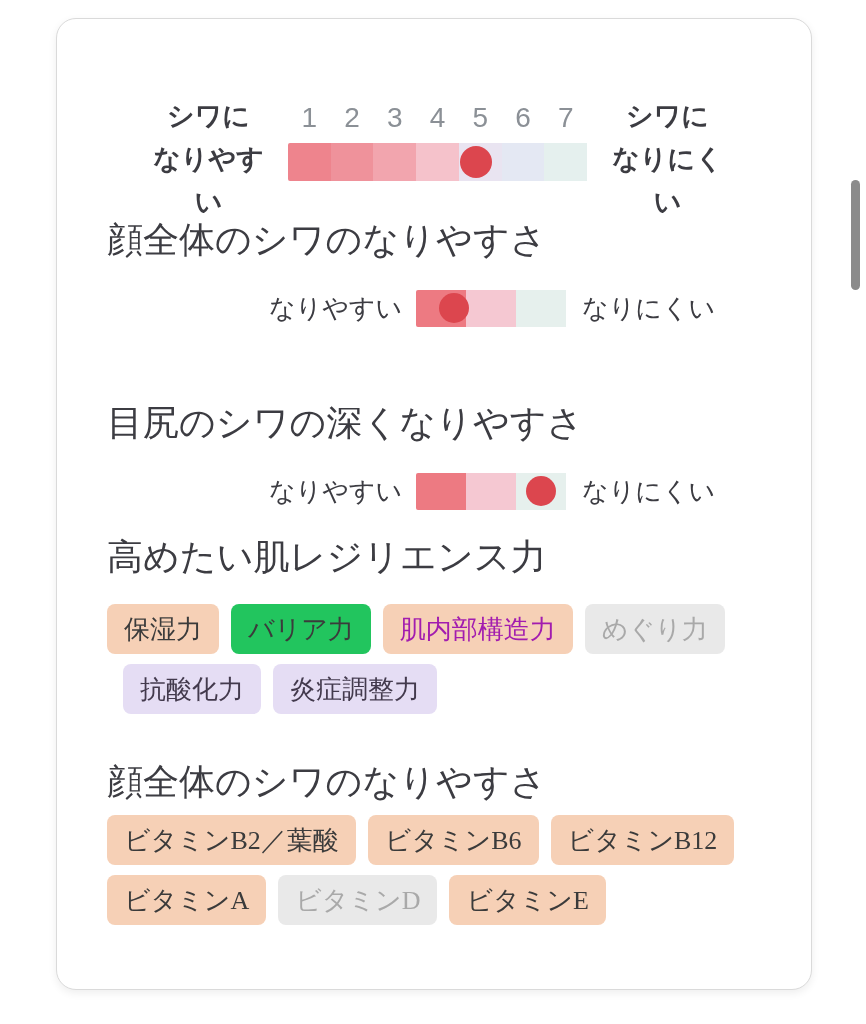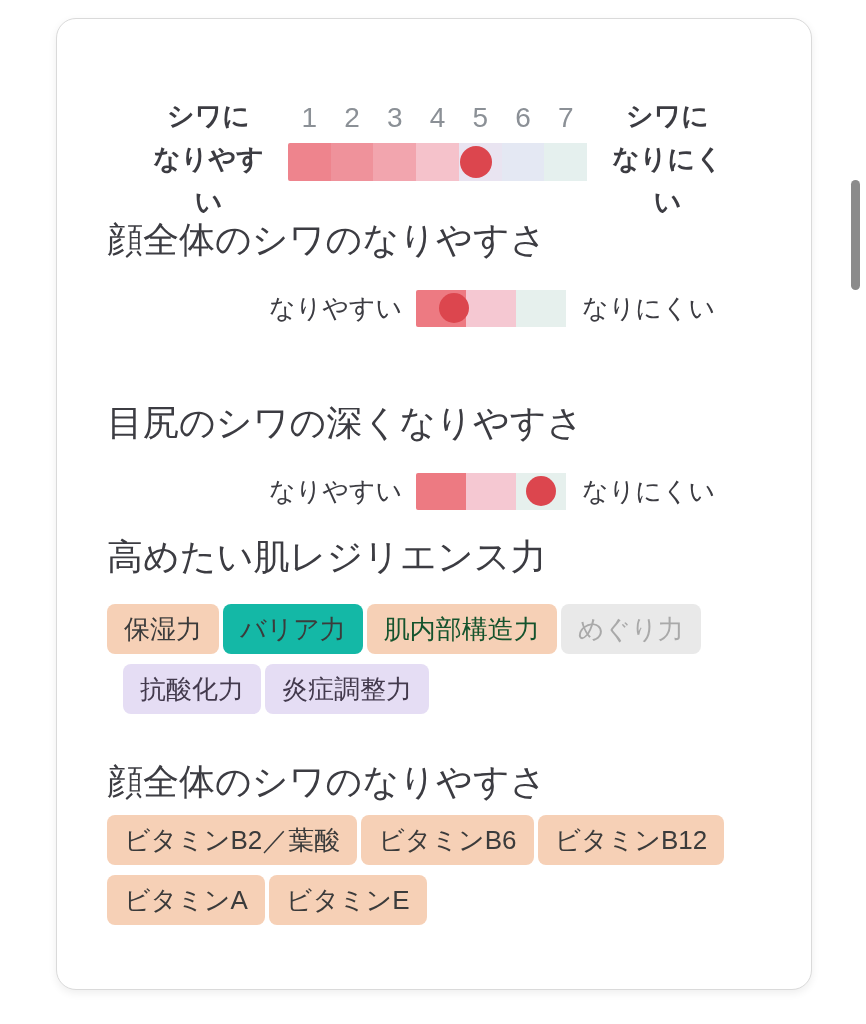--- a/index.html
+++ b/index.html
@@ -29,21 +29,21 @@
   .dot.big { width:32px; height:32px; }
   .dot.small { width:30px; height:30px; }
   
   .sec { position:absolute; left:50px; right:48px; }
   .sec h2 { font-size:36px; font-weight:500; color:#3c3c42; line-height:34px; }
   .mini-row { display:flex; align-items:center; margin-left:162px; margin-top:32px; }
   .mini-label { font-size:26px; color:#3c3c42; line-height:38px; }
   .bar3 { width:150px; height:37px; margin:0 16px 0 14px; }
   
   .chip-rows { display:flex; flex-direction:column; row-gap:10px; margin-top:30px; }
-  .chip-row { display:flex; column-gap:4px; }
+  .chip-row { display:flex; column-gap:12px;font-family:Liberation Serif, serif; }
   .chip { display:inline-flex; align-items:center; height:50px; padding:0 17px;
     border-radius:8px; font-size:26px; white-space:nowrap; }
   
   .scroll-thumb { position:absolute; left:851px; top:180px; width:9px; height:110px;
     border-radius:5px; }
   #sec1 { top:204px; }
   #sec2 { top:387px; }
   #sec3 { top:521px; }
   #sec4 { top:746px; }
   #sec4 .chip-rows { margin-top:16px; }
@@ -111,41 +111,42 @@
       </div>
       <span class="mini-label">なりにくい</span>
     </div>
   </div>
 
   <div class="sec" id="sec3">
     <h2>高めたい肌レジリエンス力</h2>
     <div class="chip-rows" id="chips-0">
         <div class="chip-row">
           <span class="chip chip--orange" style="background: rgb(246, 208, 182); color: rgb(59, 59, 59);">保湿力</span>
-          <span class="chip chip--orange" style="background: #14b8a6; color: rgb(59, 59, 59);">バリア力</span>
-          <span class="chip chip--orange" style="background: rgb(246, 208, 182); color: #14532d;">肌内部構造力</span>
+          <span class="chip chip--orange" style="background: #22c55e; color: rgb(59, 59, 59);">バリア力</span>
+          <span class="chip chip--orange" style="background: rgb(246, 208, 182); color: #a21caf;">肌内部構造力</span>
           <span class="chip chip--gray" style="background: rgb(233, 233, 233); color: rgb(169, 169, 169);">めぐり力</span>
         </div>
         <div class="chip-row">
           <span class="chip chip--purple" style="background: rgb(229, 221, 244); color: rgb(67, 58, 77); margin-left: 16px;">抗酸化力</span>
           <span class="chip chip--purple" style="background: rgb(229, 221, 244); color: rgb(67, 58, 77);">炎症調整力</span>
         </div>
       </div>
   </div>
 
   <div class="sec" id="sec4">
     <h2>顔全体のシワのなりやすさ</h2>
     <div class="chip-rows" id="chips-1">
         <div class="chip-row">
           <span class="chip chip--orange" style="background: rgb(246, 208, 182); color: rgb(59, 59, 59);">ビタミンB2／葉酸</span>
           <span class="chip chip--orange" style="background: rgb(246, 208, 182); color: rgb(59, 59, 59);">ビタミンB6</span>
           <span class="chip chip--orange" style="background: rgb(246, 208, 182); color: rgb(59, 59, 59);">ビタミンB12</span>
         </div>
         <div class="chip-row">
           <span class="chip chip--orange" style="background: rgb(246, 208, 182); color: rgb(59, 59, 59);">ビタミンA</span>
+          <span class="chip chip--gray" style="background: rgb(233, 233, 233); color: rgb(169, 169, 169);">ビタミンD</span>
           <span class="chip chip--orange" style="background: rgb(246, 208, 182); color: rgb(59, 59, 59);">ビタミンE</span>
         </div>
       </div>
   </div>
 
 </div>
 
 <div class="scroll-thumb" style="background: rgb(139, 139, 139);"></div>
 
 </body></html>

